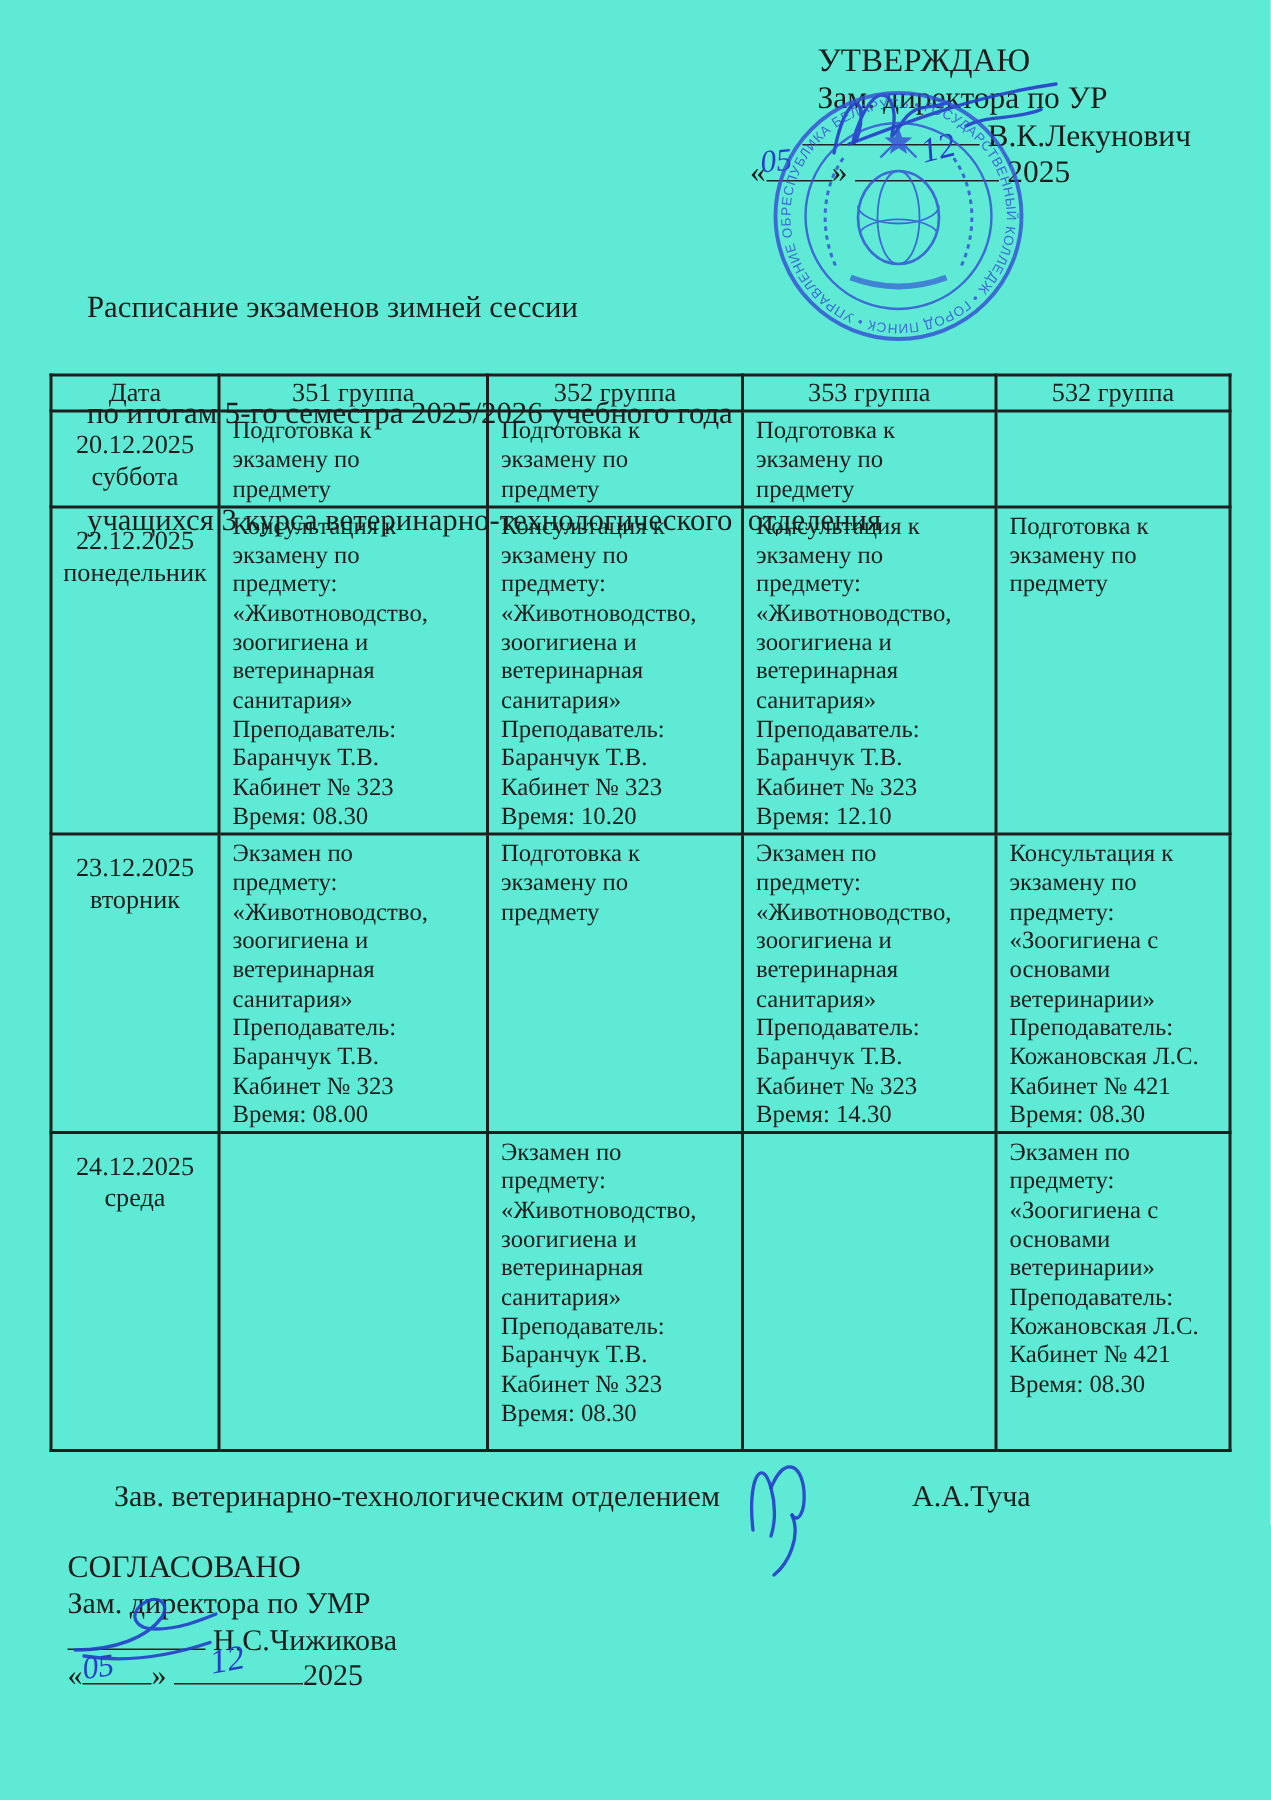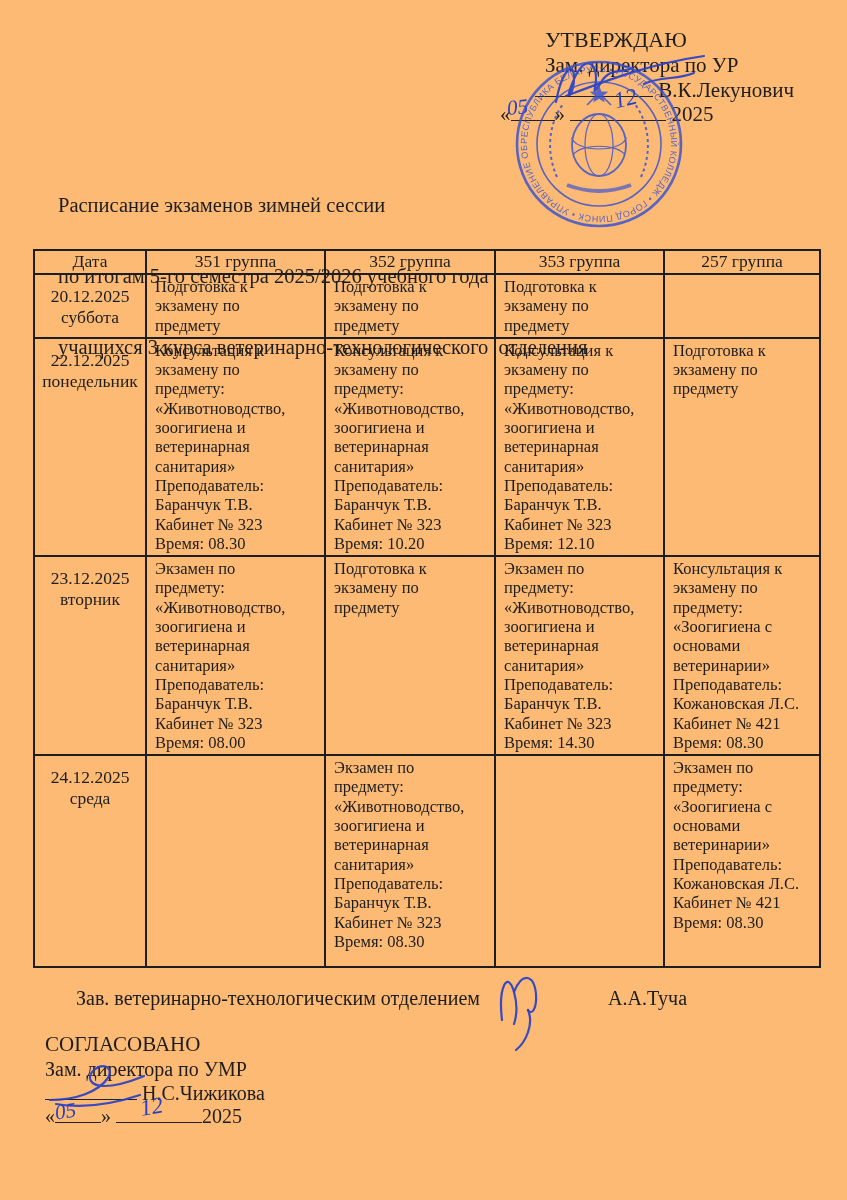--- a/index.html
+++ b/index.html
@@ -1,18 +1,18 @@
 <!DOCTYPE html>
 <html><head>
 <meta charset="utf-8">
 <style>
   html,body{margin:0;padding:0;background:#e8e8e8;}
   .page{
     position:relative; width:847px; height:1200px; margin:0 auto;
-    background:#fdba74; overflow:hidden;
+    background:#5eead4; overflow:hidden;
     font-family:"Liberation Serif", serif; color:#1d1d1d;
   }
   .abs{position:absolute;}
   
   .appr-heading{left:545px; top:27px; font-size:22px;}
   .appr-pos{left:545px; top:53px; font-size:21px;}
   .appr-nameline{left:535px; top:78px; font-size:21px; white-space:nowrap;font-family:Liberation Serif, serif;}
   .appr-dateline{left:500px; top:102px; font-size:21px; white-space:nowrap;}
   .blank{display:inline-block; border-bottom:1.6px solid #222; vertical-align:baseline; height:18px;}
   
@@ -99,21 +99,21 @@
         <col style="width:170px">
         <col style="width:169px">
         <col style="width:156px">
     </colgroup>
     <tbody>
         <tr>
       <th class="hdr">Дата</th>
       <th class="hdr">351 группа</th>
       <th class="hdr">352 группа</th>
       <th class="hdr">353 группа</th>
-      <th class="hdr">257 группа</th>
+      <th class="hdr">532 группа</th>
     </tr>
     <tr style="height:61px">
       <td class="datec">20.12.2025
 суббота</td>
       <td class="cellc">Подготовка к
 экзамену по
 предмету</td>
       <td class="cellc">Подготовка к
 экзамену по
 предмету</td>

